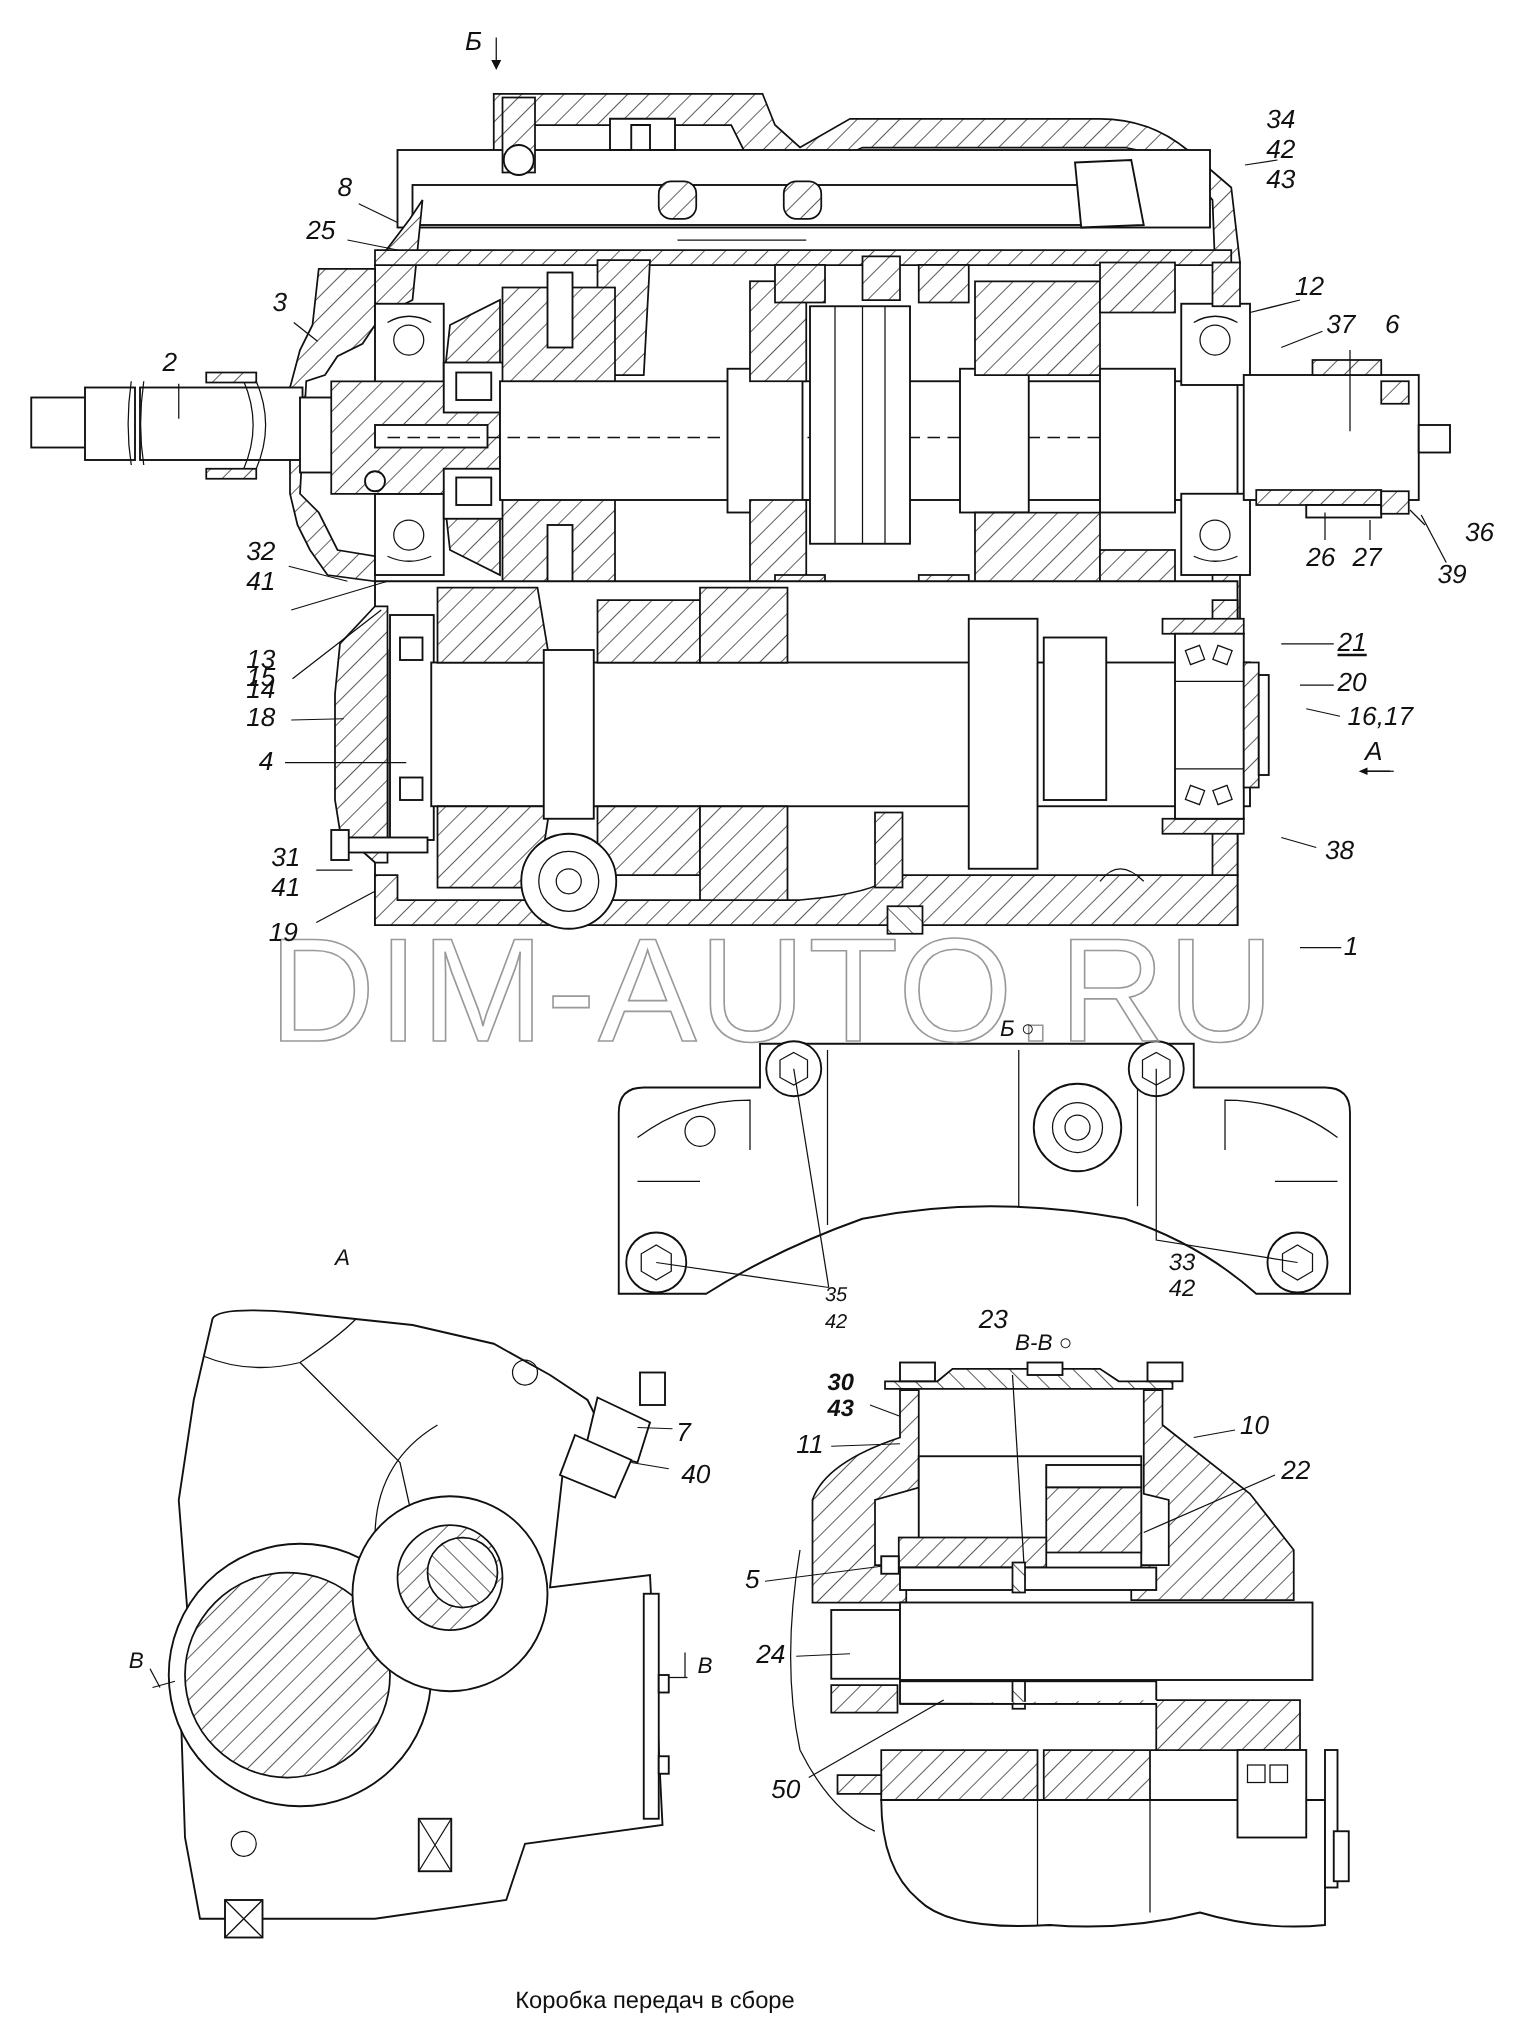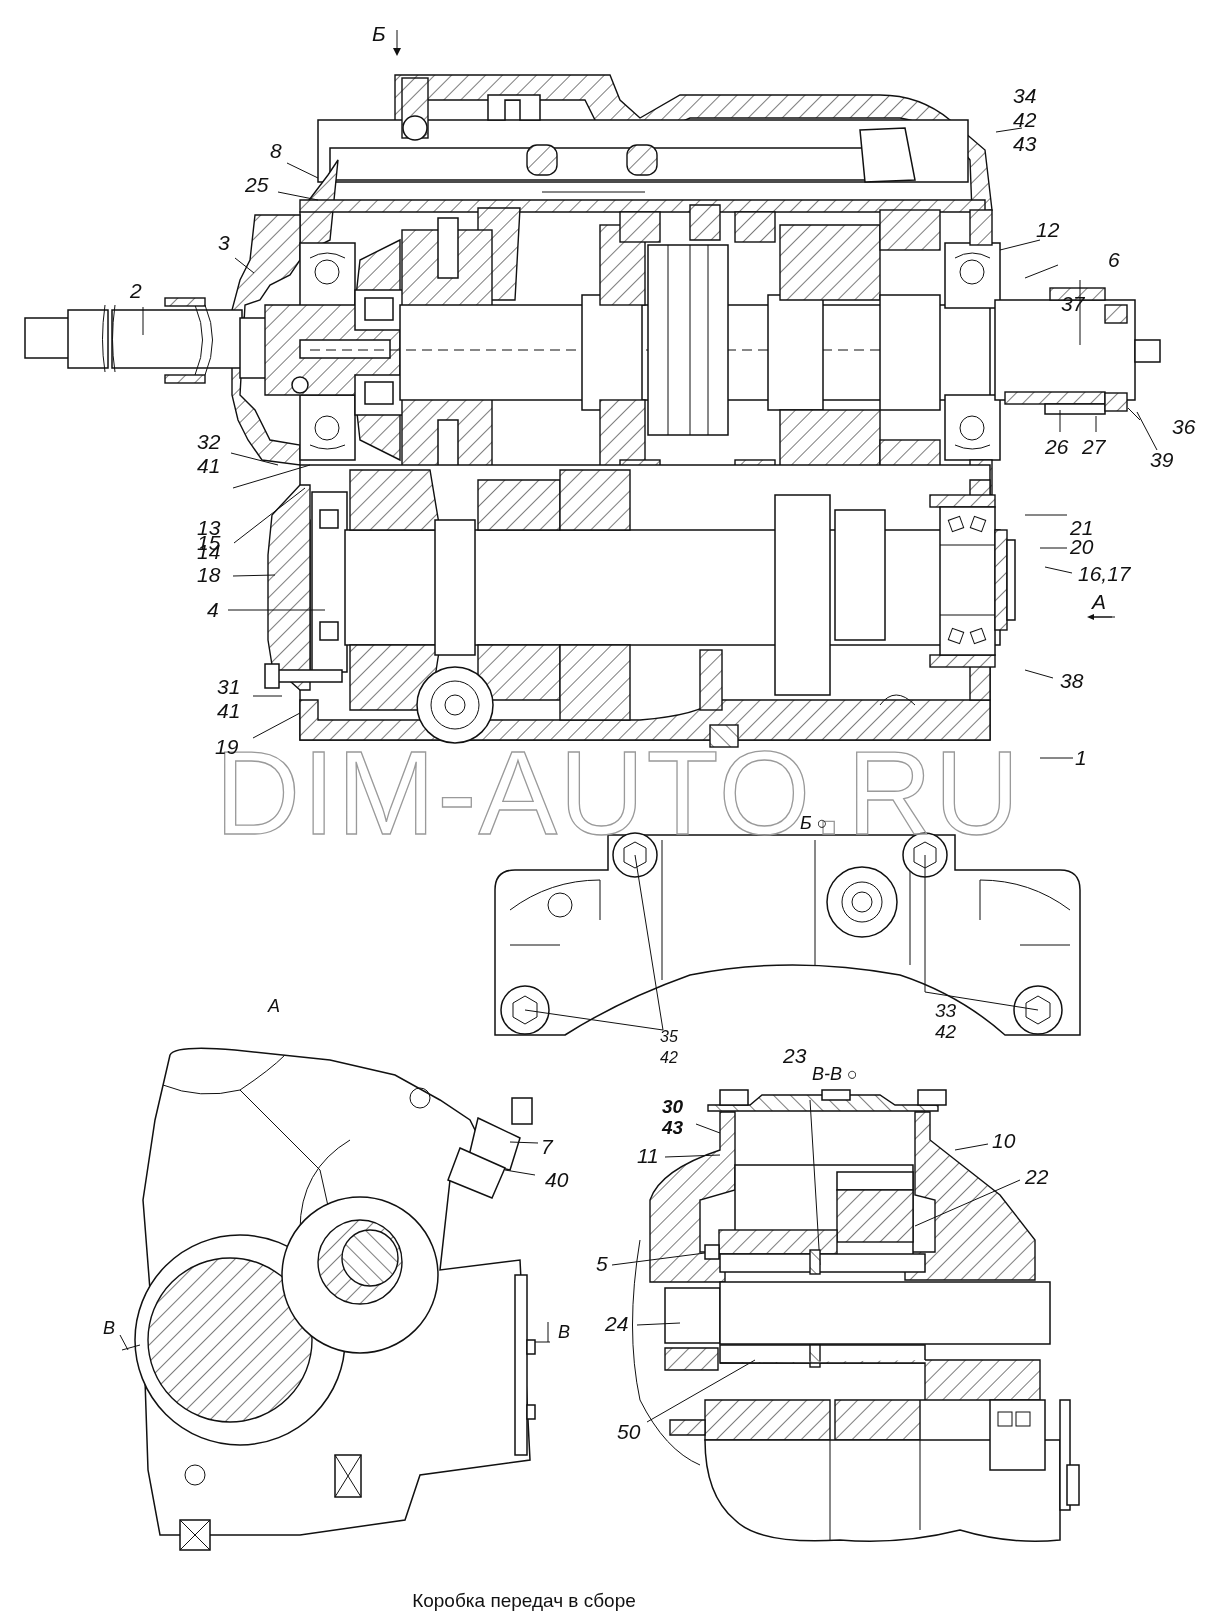--- a/index.html
+++ b/index.html
@@ -336,27 +336,27 @@
 <div class="callout" style="left:197px;top:531px;">15</div>
 <div class="callout" style="left:197px;top:563px;">18</div>
 <div class="callout" style="left:207px;top:598px;">4</div>
 <div class="callout" style="left:217px;top:675px;">31
 41</div>
 <div class="callout" style="left:215px;top:735px;">19</div>
 <div class="callout left" style="left:1013px;top:84px;">34
 42
 43</div>
 <div class="callout left" style="left:1036px;top:218px;">12</div>
-<div class="callout left" style="left:1061px;top:248px;margin-top:44px;">37</div>
+<div class="callout left" style="left:1061px;top:248px;">37</div>
 <div class="callout left" style="left:1108px;top:248px;">6</div>
 <div class="callout left" style="left:1172px;top:415px;">36</div>
 <div class="callout left" style="left:1045px;top:435px;">26</div>
 <div class="callout left" style="left:1082px;top:435px;">27</div>
 <div class="callout left" style="left:1150px;top:448px;">39</div>
-<div class="callout left" style="left:1070px;top:516px;">21</div>
+<div class="callout left" style="left:1070px;top:503px;text-decoration:underline;">21</div>
 <div class="callout left" style="left:1070px;top:535px;">20</div>
 <div class="callout left" style="left:1078px;top:562px;">16,17</div>
 <div class="callout left" style="left:1060px;top:669px;">38</div>
 <div class="callout left" style="left:1075px;top:746px;">1</div>
 
 <div class="callout" style="left:660px;top:1026px;font-size:16px;line-height:21px;">35
 42</div>
 <div class="callout" style="left:935px;top:1000px;font-size:19px;line-height:21px;">33
 42</div>
 

